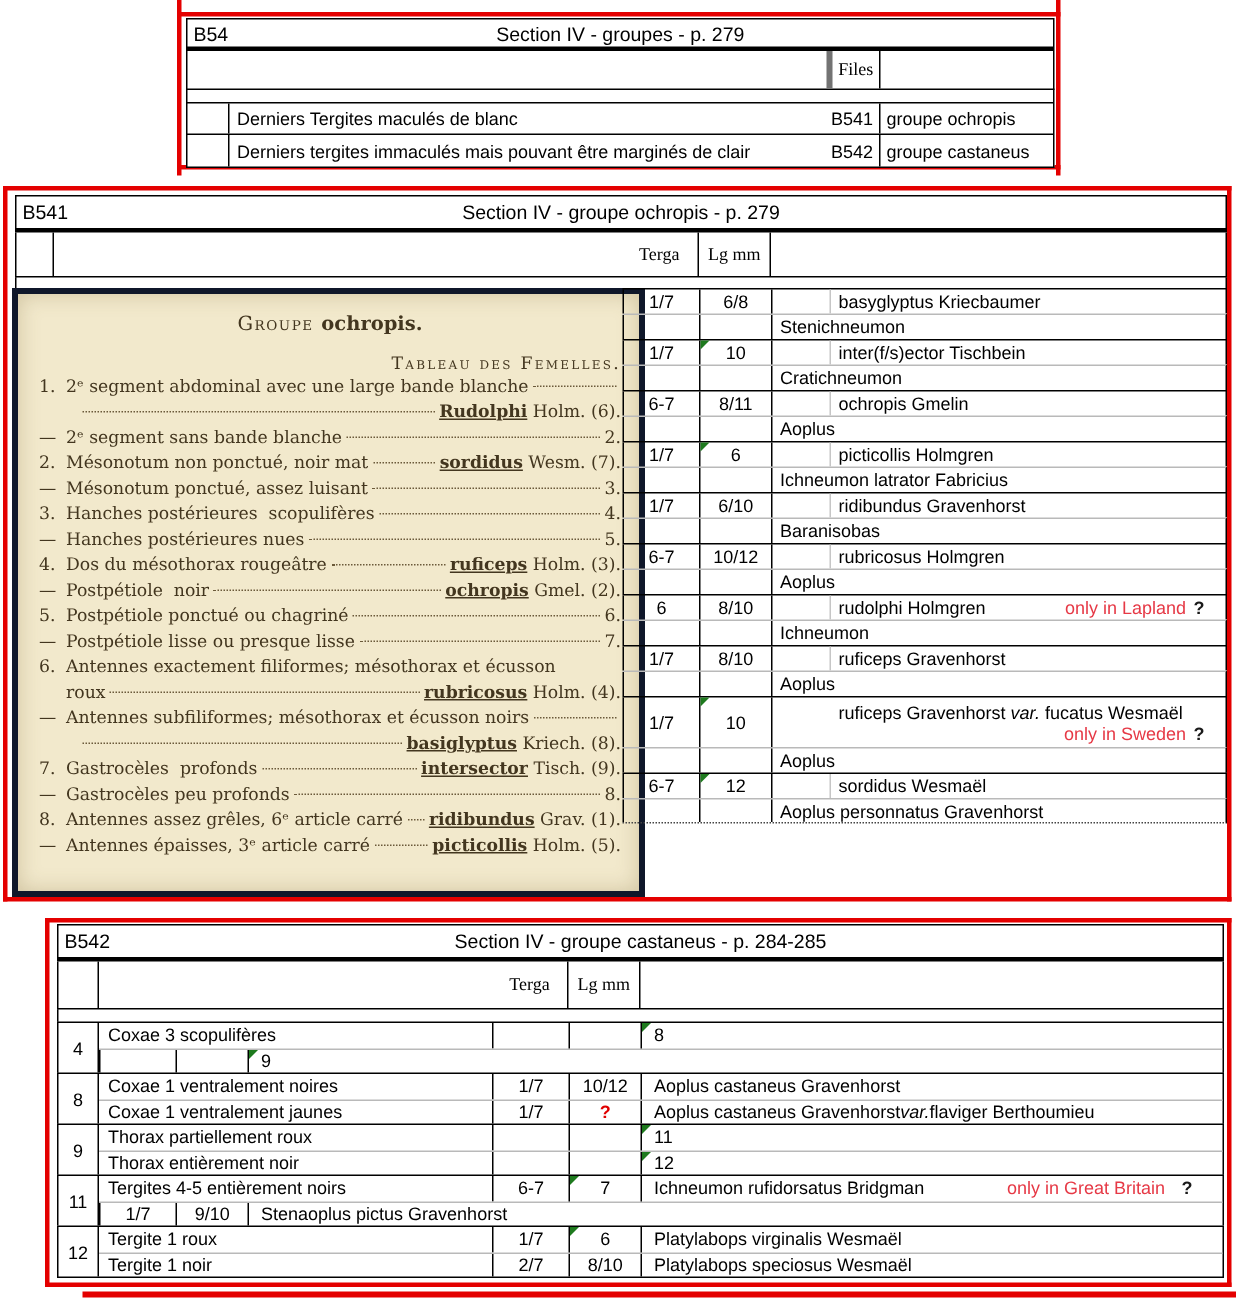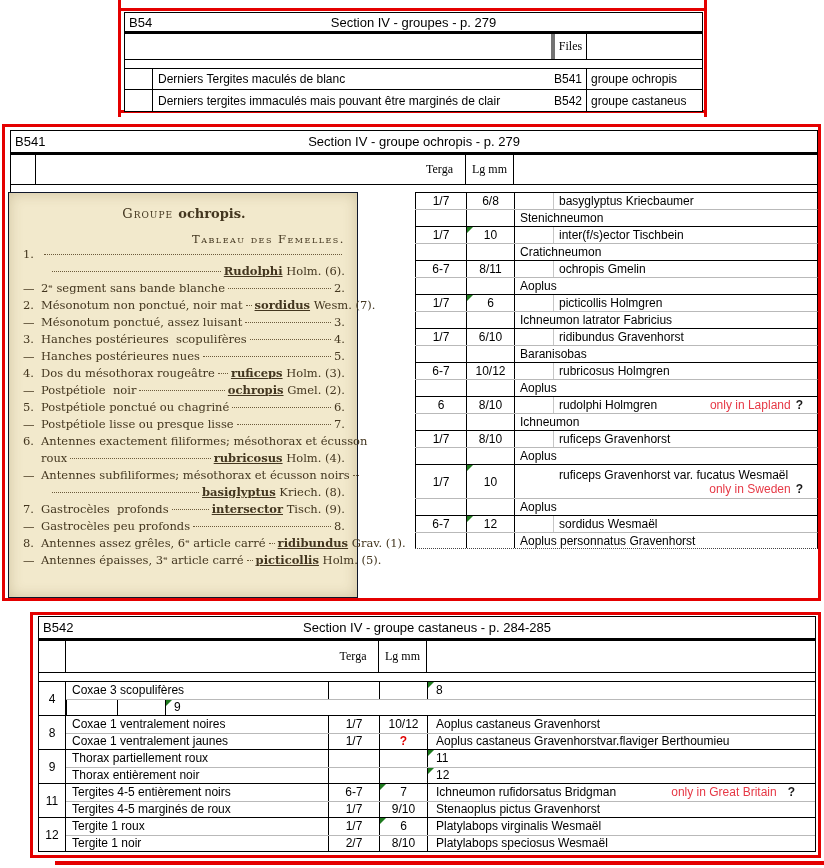--- a/index.html
+++ b/index.html
@@ -66,27 +66,27 @@
   .cs .subdiv { position: absolute; left: 38px; top: 0; bottom: 0; width: 1px; background: #c6c6c6; }
   .cs.spname { padding-left: 44px; }
   .cs.genname { padding-left: 5px; }
   .cs.two { flex-direction: column; align-items: stretch; justify-content: center; }
   .cs.two .ln1 { padding-left: 44px; }
   .cs.two .ln2 { align-self: flex-end; padding-right: 14px; }
   .notetxt { margin-left: auto; color: #e63946; }
   .noteq { color: #1a1a1a; font-weight: 700; margin-left: 5px; margin-right: 14px; }
   .cs.two .ln2 .notetxt { margin-left: 0; }
   .cs.two .ln2 .noteq { margin-right: 0; }
-  .varit { }
+  .varit { font-style: italic; }
   .flag { position: absolute; top: 0; left: 0; width: 0; height: 0;
           border-top: 6px solid #1e7a1e; border-right: 6px solid transparent; }
 
   
-  #scan { position: absolute; left: 8px; top: 192px; width: 350px; height: 406px;
-          background: #f2e9cc; border: 1px solid #0f172a;
+  #scan { position: absolute; left: 8px; top: 192px; width: 422px; height: 406px;
+          background: #f2e9cc; border: 4px solid #0f172a;
           box-shadow: inset 0 0 14px rgba(120, 98, 48, .28);
           font-family: "DejaVu Serif", "Liberation Serif", serif; color: #43361f;
           padding: 13px 12px 4px 14px; }
   .scan-h1 { text-align: center; font-size: 13px; margin-bottom: 11px; }
   .sc-word { font-variant: small-caps; letter-spacing: 1px; }
   .sc-name { font-weight: 700; }
   .scan-h2 { text-align: right; font-size: 11.5px; font-variant: small-caps;
              letter-spacing: 1.5px; }
   .sline { display: flex; align-items: baseline; font-size: 11.5px; line-height: 17px;
            white-space: pre; }
@@ -185,21 +185,21 @@
   </div>
   <div class="gaprow"></div>
 </div>
 
 <div id="scan">
   <div class="scan-h1">
     <span class="sc-word">Groupe </span><span class="sc-name">ochropis.</span>
   </div>
   <div class="scan-h2">Tableau des Femelles.</div>
   <div id="scan-lines">
-      <div class="sline"><span class="sl-num">1.</span><span class="sl-lead"></span></div>
+      <div class="sline"><span class="sl-num">1.</span><span class="sl-txt">2ᵉ segment abdominal avec une large bande blanche</span><span class="sl-lead"></span></div>
       <div class="sline ind"><span class="sl-num"></span><span class="sl-txt"></span><span class="sl-lead"></span><span class="sl-b">Rudolphi</span><span class="sl-a"> Holm. (6).</span></div>
       <div class="sline"><span class="sl-num">—</span><span class="sl-txt">2ᵉ segment sans bande blanche</span><span class="sl-lead"></span><span class="sl-a">2.</span></div>
       <div class="sline"><span class="sl-num">2.</span><span class="sl-txt">Mésonotum non ponctué, noir mat</span><span class="sl-lead"></span><span class="sl-b">sordidus</span><span class="sl-a"> Wesm. (7).</span></div>
       <div class="sline"><span class="sl-num">—</span><span class="sl-txt">Mésonotum ponctué, assez luisant</span><span class="sl-lead"></span><span class="sl-a">3.</span></div>
       <div class="sline"><span class="sl-num">3.</span><span class="sl-txt">Hanches postérieures  scopulifères</span><span class="sl-lead"></span><span class="sl-a">4.</span></div>
       <div class="sline"><span class="sl-num">—</span><span class="sl-txt">Hanches postérieures nues</span><span class="sl-lead"></span><span class="sl-a">5.</span></div>
       <div class="sline"><span class="sl-num">4.</span><span class="sl-txt">Dos du mésothorax rougeâtre</span><span class="sl-lead"></span><span class="sl-b">ruficeps</span><span class="sl-a"> Holm. (3).</span></div>
       <div class="sline"><span class="sl-num">—</span><span class="sl-txt">Postpétiole  noir</span><span class="sl-lead"></span><span class="sl-b">ochropis</span><span class="sl-a"> Gmel. (2).</span></div>
       <div class="sline"><span class="sl-num">5.</span><span class="sl-txt">Postpétiole ponctué ou chagriné</span><span class="sl-lead"></span><span class="sl-a">6.</span></div>
       <div class="sline"><span class="sl-num">—</span><span class="sl-txt">Postpétiole lisse ou presque lisse</span><span class="sl-lead"></span><span class="sl-a">7.</span></div>
@@ -477,21 +477,20 @@
               <span class="flag"></span>
               <span>7</span>
             </div>
             <div class="sspec">
               <span>Ichneumon rufidorsatus Bridgman</span>
               <span class="notetxt" style="padding-right: 6px;">only in Great Britain</span>
               <span class="noteq" style="margin-right: 20px;">?</span>
             </div>
           </div>
           <div class="srow second">
-            <div class="sdesc">Tergites 4-5 marginés de roux</div>
             <div class="sterga">1/7</div>
             <div class="slg">
               <span>9/10</span>
             </div>
             <div class="sspec">
               <span>Stenaoplus pictus Gravenhorst</span>
             </div>
           </div>
         </div>
       </div>

